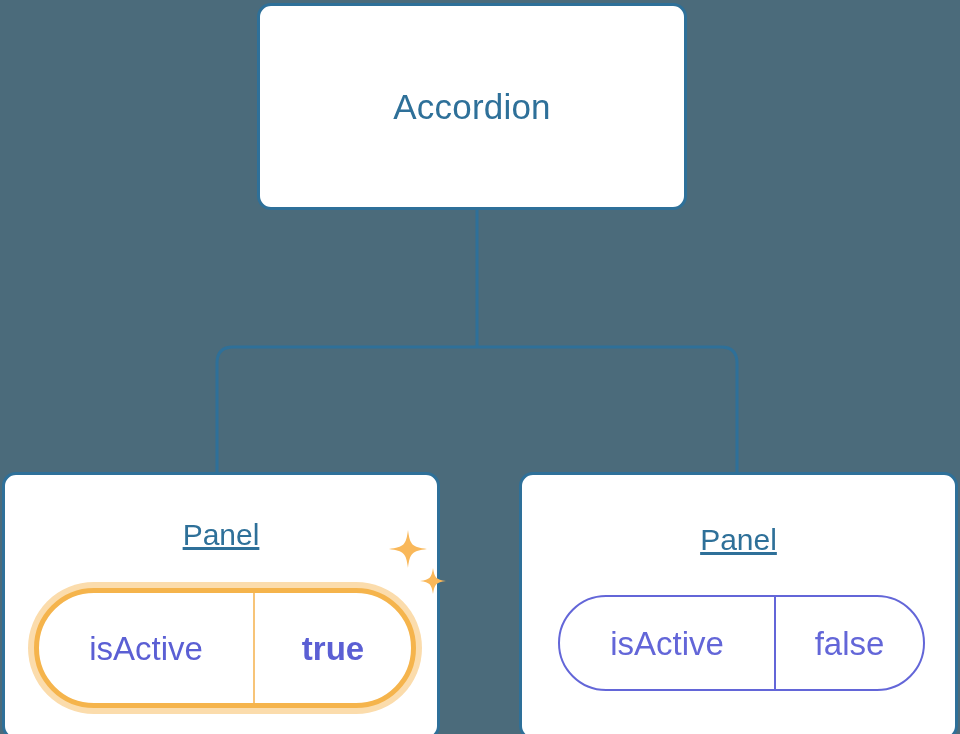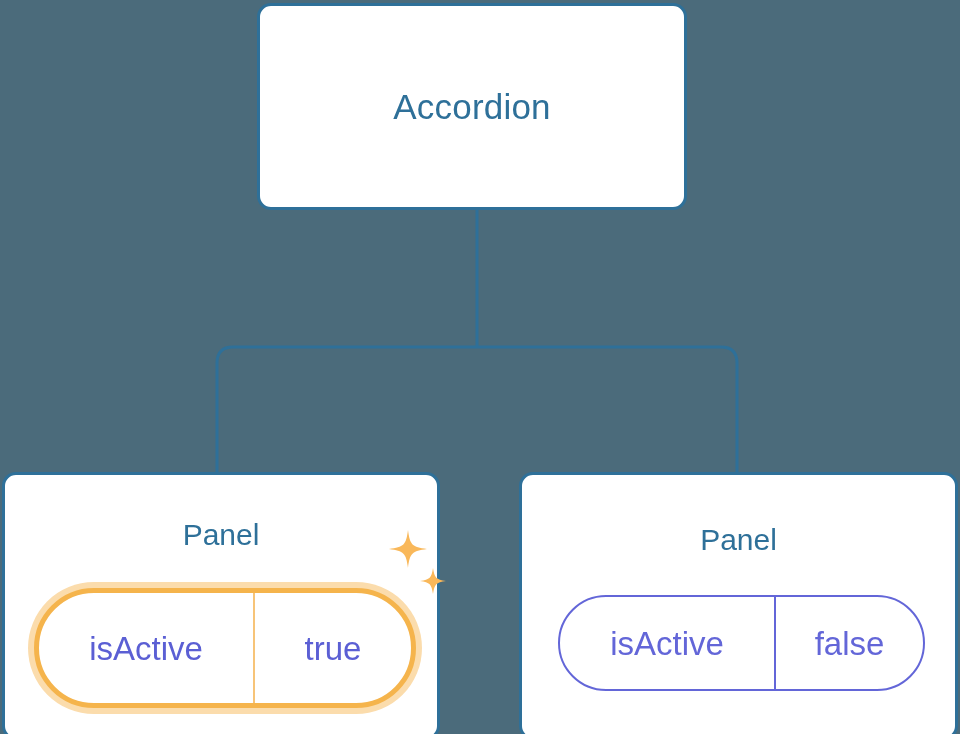--- a/index.html
+++ b/index.html
@@ -81,20 +81,21 @@
   }
 
   .node-panel-title {
     position: absolute;
     left: 0;
     right: 0;
     text-align: center;
     font-size: 30px;
     color: #2e7099;
     line-height: 1;
+    text-decoration: underline;
   }
 
   .node-panel.left .node-panel-title { top: 45px; }
   .node-panel.right .node-panel-title { top: 50px; }
 
   
   .pill {
     position: absolute;
     display: flex;
     align-items: stretch;
@@ -151,21 +152,21 @@
     top: 0;
     width: 382px;
     height: 120px;
     border: 5px solid #f5b44c;
     box-shadow: 0 0 0 6px #fbdcac;
   }
 
   .pill.highlight .pill-cell { color: #5b5fd4; }
   .pill.highlight .pill-divider { background: #f7c478; }
   .pill.highlight .pill-key { width: 214px; }
-  .pill.highlight .pill-val { flex: 1; font-weight: normal; }
+  .pill.highlight .pill-val { flex: 1; font-weight: bold; }
 
   
   .sparkles {
     position: absolute;
     left: 345px;
     top: -64px;
     width: 75px;
     height: 80px;
     pointer-events: none;
   }

